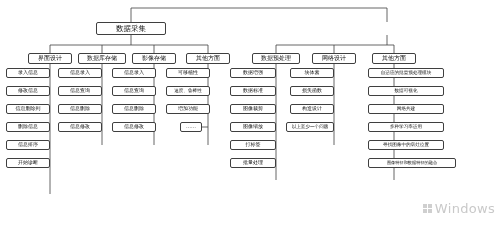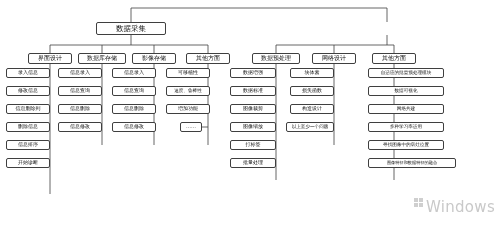--- a/index.html
+++ b/index.html
@@ -26,23 +26,24 @@
     line-height:1.05;
     white-space:nowrap;
   }
   .lvl1{font-size:7.5px;height:13px;border-radius:2px;}
   .lvl2{font-size:6px;height:11px;border-radius:2px;}
   .leaf{font-size:5px;height:10px;border-radius:2px;}
   .leaf.wide{font-size:4.6px;}
   .watermark{
     position:absolute;
     right:4px;bottom:2px;
-    font-size:15px;
+    font-size:13px;
     color:#c9c9c9;
     display:flex;
+    align-items:center;
     gap:3px;
     letter-spacing:.3px;
   }
   .wm-logo{display:inline-block;width:9px;height:9px;position:relative;}
   .wm-logo i{position:absolute;background:#cfcfcf;width:4px;height:4px;display:block;}
   .wm-logo i:nth-child(1){left:0;top:0;}
   .wm-logo i:nth-child(2){left:5px;top:0;}
   .wm-logo i:nth-child(3){left:0;top:5px;}
   .wm-logo i:nth-child(4){left:5px;top:5px;}
 </style>

